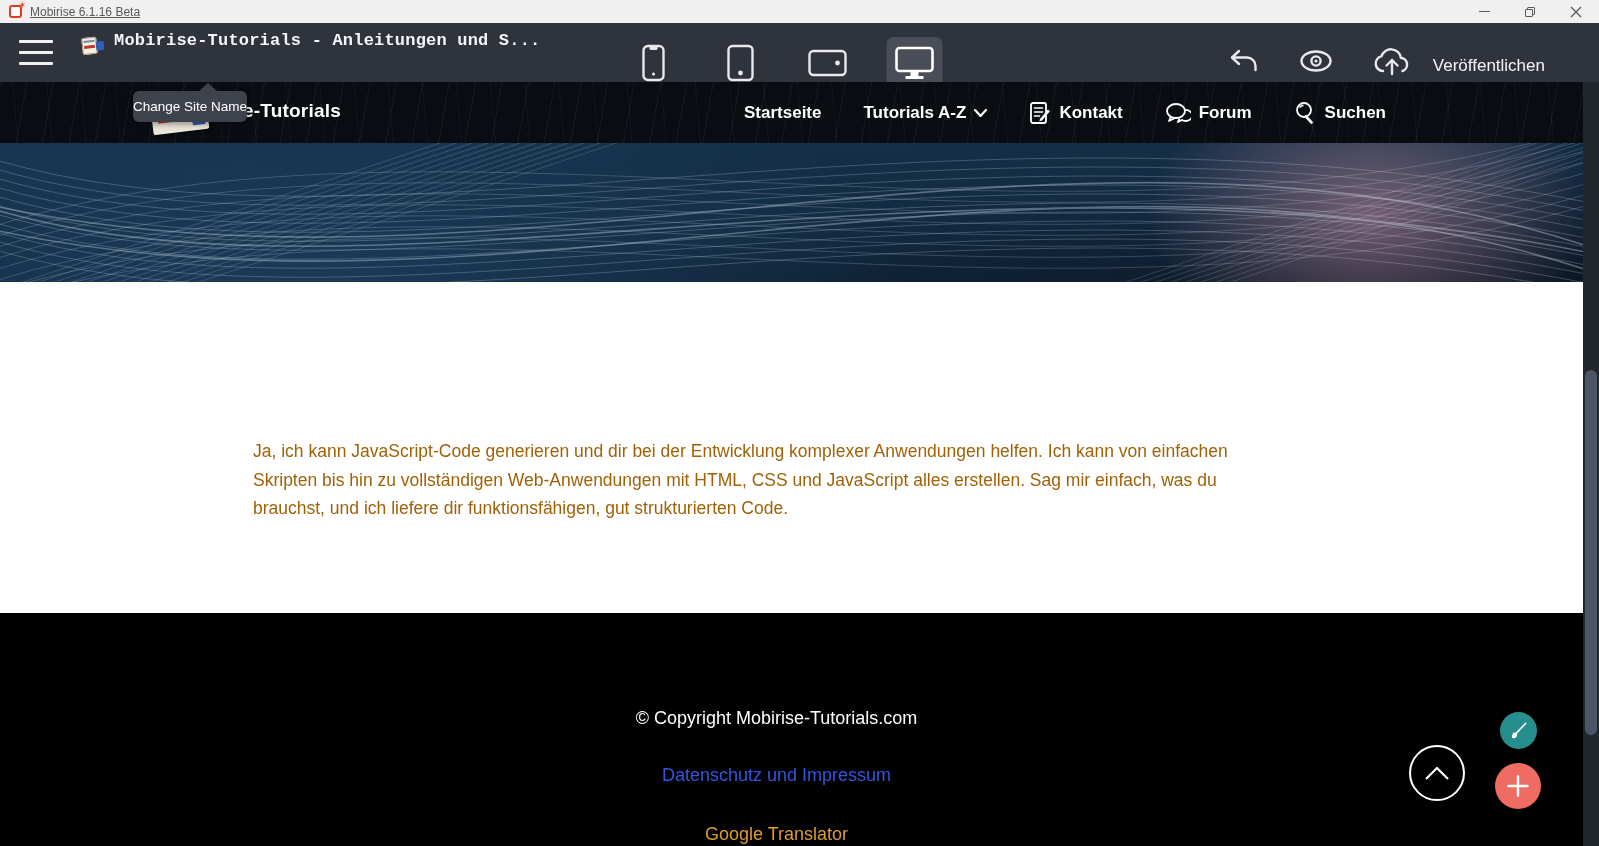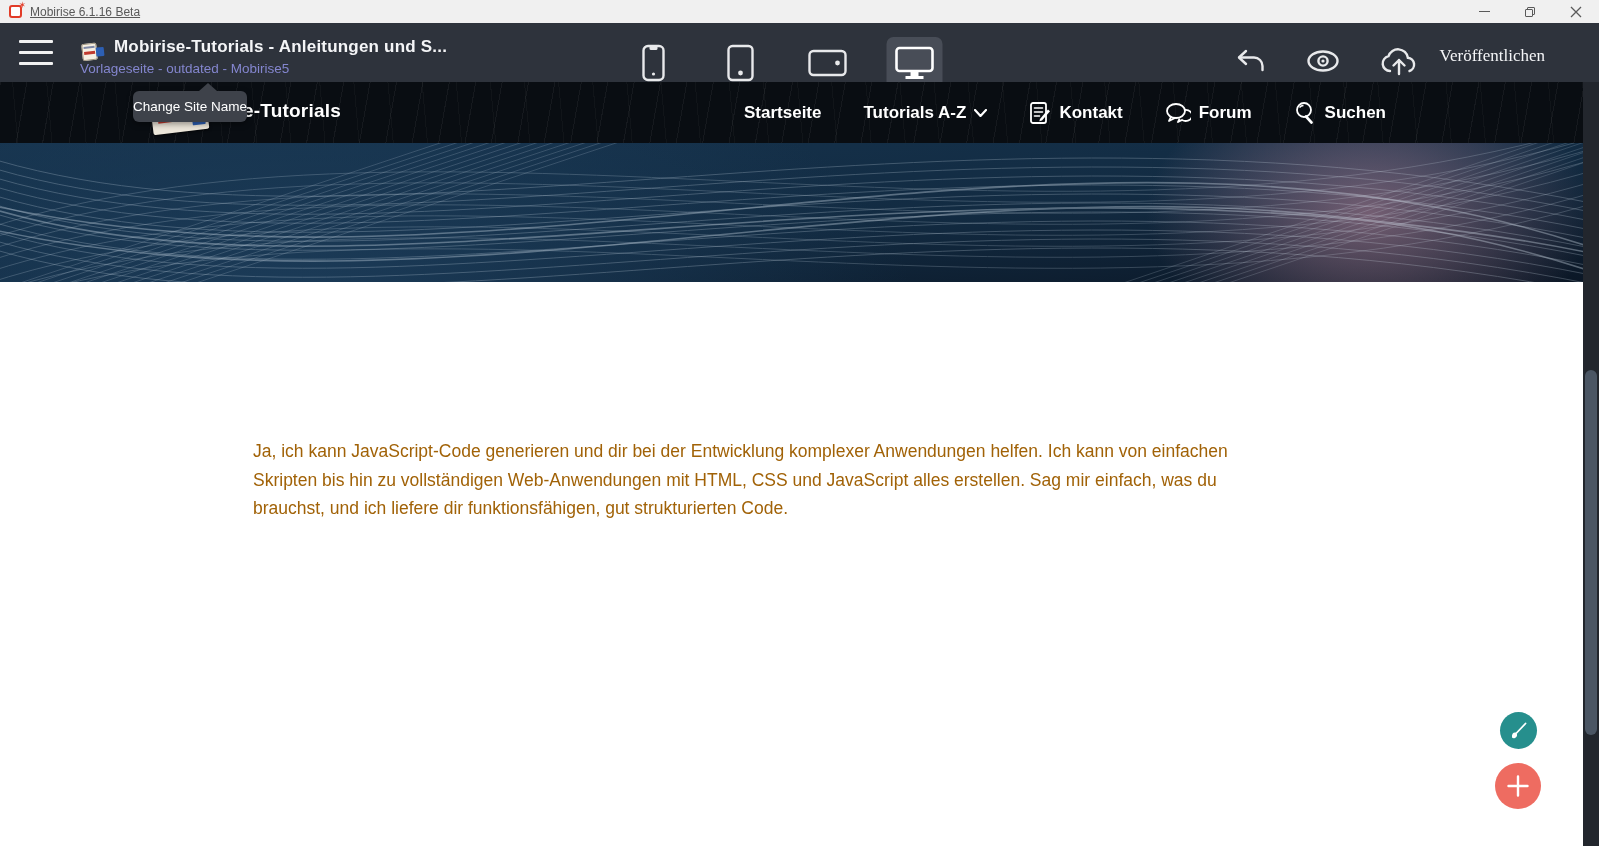--- a/index.html
+++ b/index.html
@@ -19,37 +19,37 @@
   .minbar { width:11px; height:1.5px; background:#5a5a5a; }
   .restore { position:relative; width:10px; height:10px; }
   .restore .r1 { position:absolute; right:0; top:0; width:8px; height:8px; border:1.2px solid #5a5a5a; border-radius:1px;}
   .restore .r2 { position:absolute; left:0; bottom:0; width:8px; height:8px; border:1.2px solid #5a5a5a; background:#f0f0f0; border-radius:1px;}
 
   
   .toolbar { position:absolute; left:0; top:23px; width:100%; height:59px; background:#2e333c; }
   .hamburger { position:absolute; left:19px; top:17px; width:34px; height:25px; display:flex;
     flex-direction:column; justify-content:space-between; cursor:pointer; }
   .hamburger div { height:3px; background:#f2f2f2; border-radius:1px; }
-  .siteblock { position:absolute; left:80px; top:14px; }
+  .siteblock { position:absolute; left:80px; top:8px;font-family:Liberation Mono, monospace; }
   .favicon { position:absolute; left:2px; top:5px; width:22px; height:19px; transform:rotate(-6deg); }
   .favicon .page { position:absolute; left:0; top:1px; width:15px; height:17px; background:#f5efe2; border-radius:2px; box-shadow:0 0 0 1px #9a8f7a inset; }
   .favicon .stripe { position:absolute; left:2px; top:9px; width:11px; height:3px; background:#c03a2e; }
   .favicon .stripe2 { position:absolute; left:2px; top:4px; width:11px; height:2px; background:#7d87a5; }
   .favicon .blue { position:absolute; right:0; top:6px; width:8px; height:9px; background:#2d5fb3; border-radius:1px; }
   .sitetitle { margin-left:34px; font-size:17px; font-weight:bold; color:#f4f5f7; letter-spacing:.2px; white-space:nowrap; }
   .sitesub { margin-left:0; margin-top:4px; font-size:13.5px; color:#8486cf; }
 
   .devices { position:absolute; left:784px; top:26px; transform:translateX(-50%); display:flex; align-items:center; gap:31px; }
   .devbtn { width:56px; height:52px; margin-top:-12px; display:flex; align-items:center; justify-content:center; border-radius:7px; cursor:pointer; }
   .devbtn.selected { background:#484d57; }
   .devbtn svg { display:block; }
 
   .tb-right { position:absolute; right:54px; top:23px; display:flex; align-items:center; gap:40px; }
   .tb-icon { cursor:pointer; display:flex; align-items:center; }
-  .publish { display:flex; align-items:flex-start; gap:22px; cursor:pointer;font-family:Liberation Serif, serif; }
+  .publish { display:flex; align-items:flex-end; gap:22px; cursor:pointer; }
   .publish-label { color:#f4f5f7; font-size:17px; }
 
   
   .viewport { position:absolute; left:0; top:82px; width:1599px; height:764px; background:#fff; overflow:hidden; }
 
   .sitenav { position:absolute; left:0; top:0; width:1583px; height:61px; background:#090d12; overflow:hidden; }
   .sitenav .tex { position:absolute; inset:0;
     background:
       repeating-linear-gradient(100deg, rgba(255,255,255,0.05) 0 1px, transparent 1px 26px),
       repeating-linear-gradient(-95deg, rgba(255,255,255,0.03) 0 1px, transparent 1px 34px);
@@ -146,21 +146,20 @@
     </div>
 
     <div class="siteblock">
       <div class="favicon">
         <div class="page"></div>
           <div class="stripe2"></div>
           <div class="stripe"></div>
           <div class="blue"></div>
       </div>
       <div class="sitetitle">Mobirise-Tutorials - Anleitungen und S...</div>
-      <div class="sitesub">Vorlageseite - outdated - Mobirise5</div>
     </div>
 
     <div class="devices">
       <div class="devbtn">
         <svg width="24" height="38" viewBox="0 0 24 38">
           <rect x="2" y="2" width="20" height="34" rx="4.5" fill="none" stroke="#e8e9eb" stroke-width="2.4"></rect>
           <path d="M8 2.5 h8 v2 a1.5 1.5 0 0 1 -1.5 1.5 h-5 a1.5 1.5 0 0 1 -1.5 -1.5 z" fill="#e8e9eb"></path>
           <circle cx="12" cy="30" r="1.6" fill="#e8e9eb"></circle>
         </svg>
       </div>
@@ -319,20 +318,27 @@
               <use href="#w1" y="30"></use>
           </g>
         </g>
       </svg>
     </div>
 
     <div class="content">
       <div class="paragraph">Ja, ich kann JavaScript-Code generieren und dir bei der Entwicklung komplexer Anwendungen helfen. Ich kann von einfachen Skripten bis hin zu vollständigen Web-Anwendungen mit HTML, CSS und JavaScript alles erstellen. Sag mir einfach, was du brauchst, und ich liefere dir funktionsfähigen, gut strukturierten Code.</div>
     </div>
 
+    <div class="sitefooter">
+      <div class="f-inner">
+        <div class="copyright">© Copyright Mobirise-Tutorials.com</div>
+        <div class="privacy">Datenschutz und Impressum</div>
+        <div class="translator">Google Translator</div>
+      </div>
+    </div>
 
     <div class="fab fab-paint">
       <svg width="21" height="21" viewBox="0 0 21 21">
         <path d="M8.5 13 L17.5 3.5" stroke="#fff" stroke-width="1.8" stroke-linecap="round" fill="none"></path>
         <path d="M4 17.5 c-0.5 -3.5 1.5 -5.5 4 -4.8 c1.8 1.6 1.3 4.3 -1 5.2 c-1.2 0.5 -2.2 0.3 -3 -0.4 z" fill="#fff"></path>
       </svg>
     </div>
     <div class="fab fab-top">
       <svg width="26" height="16" viewBox="0 0 26 16">
         <path d="M2 14 L13 3 L24 14" fill="none" stroke="#fff" stroke-width="2.2" stroke-linejoin="round"></path>

